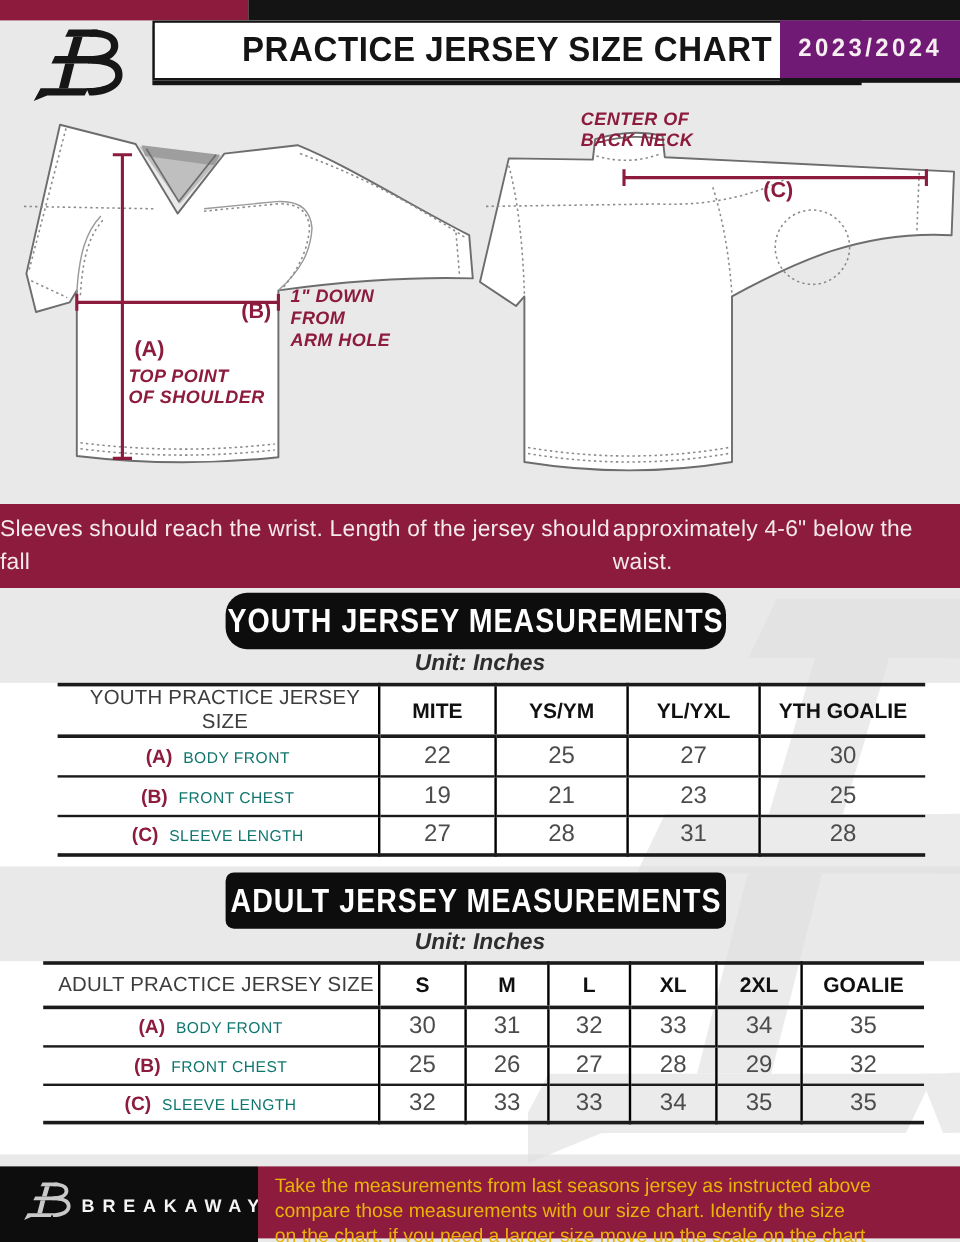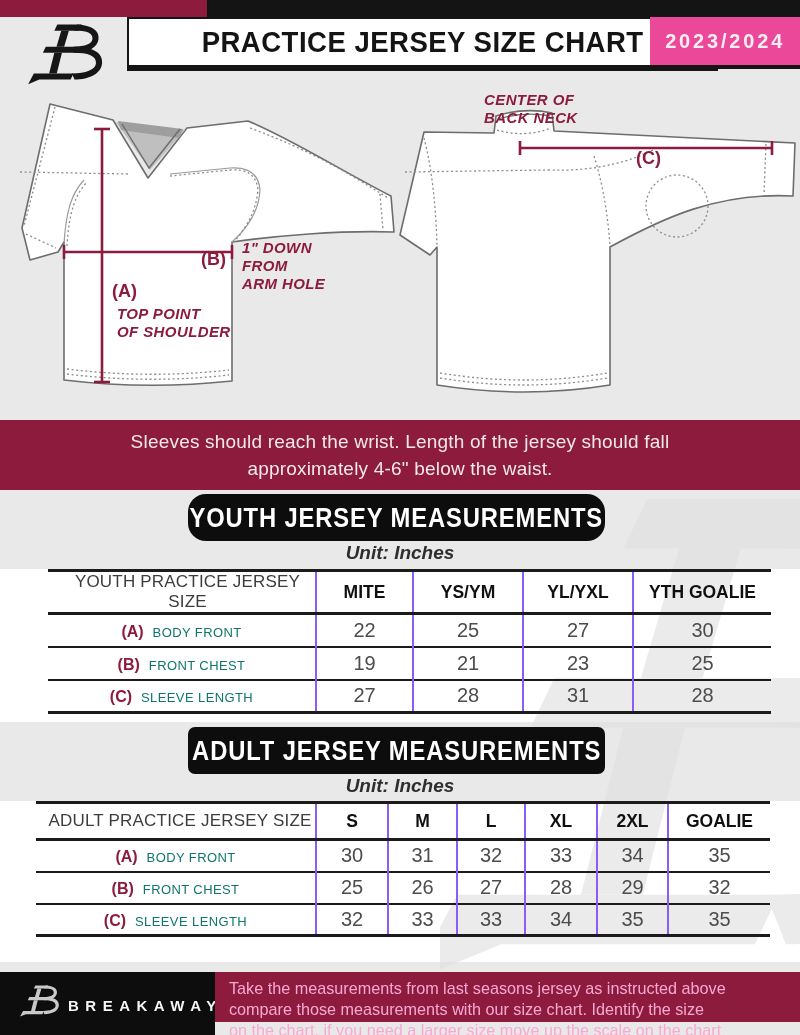--- a/index.html
+++ b/index.html
@@ -9,36 +9,36 @@
 
   
   .strip-maroon{left:0;top:0;width:207px;height:17px;background:#8c1b3d;}
   .strip-black{left:207px;top:0;width:593px;height:17px;background:#141414;}
   .logo-top{left:20px;top:20px;width:100px;height:84px;fill:#161616;}
   .title-box{left:127px;top:17px;width:591px;height:50px;background:#ffffff;
              border:2px solid #151515;box-shadow:0 4px 0 #151515;box-sizing:border-box;
              display:flex;align-items:center;justify-content:center;}
   .title-text{font-size:29px;font-weight:800;color:#141414;letter-spacing:.5px;
               transform:scaleX(.95);white-space:nowrap;}
-  .season-box{left:650px;top:17px;width:150px;height:48px;background:#ec4899;
+  .season-box{left:650px;top:17px;width:150px;height:48px;background:#701a75;
               box-shadow:0 4px 0 #151515;display:flex;align-items:center;justify-content:center;}
   .season-text{font-size:21px;font-weight:700;color:#f7eef1;letter-spacing:3px;
                transform:scaleX(.95);white-space:nowrap;}
 
   
   .jersey{position:absolute;}
   .front-j{left:10px;top:98px;width:385px;height:295px;}
   .back-j{left:398px;top:98px;width:402px;height:305px;}
   .dlabel{position:absolute;color:#8c1b3d;white-space:nowrap;}
   .dkey{font-size:18px;font-weight:800;}
   .dnote{font-style:italic;font-weight:600;font-size:15px;line-height:18px;letter-spacing:.4px;}
 
   
   .banner{left:0;top:420px;width:800px;height:70px;background:#8c1b3d;color:#f3e8ec;
-          display:flex;flex-direction:column;align-items:center;justify-content:center;
+          display:flex;flex-direction:row;align-items:center;justify-content:center;
           font-size:19px;line-height:27px;letter-spacing:.2px;}
 
   
   .white-band{left:0;width:800px;background:#ffffff;}
   .band-youth{top:569px;height:153px;}
   .band-adult{top:801px;height:161px;}
   .watermark{left:440px;top:462px;width:620px;height:680px;fill:#e0e0e0;opacity:.62;}
   .sec-title{left:188px;width:417px;height:47px;background:#0d0d0d;border-radius:7px;
              display:flex;align-items:center;justify-content:center;}
   .sec-title span{color:#ffffff;font-size:28px;font-weight:700;letter-spacing:1px;
@@ -47,36 +47,36 @@
   .unit{left:0;width:800px;text-align:center;font-style:italic;font-weight:600;
         font-size:19px;color:#2e2e2e;}
   .yt-unit{top:542px;} .ad-unit{top:775px;}
 
   
   table.size{border-collapse:collapse;table-layout:fixed;position:absolute;
              border-top:3px solid #1b1b1b;border-bottom:3px solid #1b1b1b;}
   .yt-table{left:48px;top:569px;width:723px;}
   .ad-table{left:36px;top:801px;width:734px;}
   table.size td{padding:0;vertical-align:middle;text-align:center;box-sizing:border-box;}
-  table.size td + td{border-left:2px solid #8b5cf6;}
+  table.size td + td{border-left:2px solid #000000;}
   tr.hrow td{height:37px;border-bottom:3px solid #1b1b1b;font-size:17.5px;font-weight:700;color:#101010;margin-top:33px;}
   tr.drow td{height:33px;border-top:2px solid #1b1b1b;font-size:20px;color:#4c4c4c;}
   .ad-table tr.drow td{height:32px;}
   td.lab{text-align:left;padding-left:24px;}
   tr.hrow td.lab{font-weight:400;color:#3d3d3d;font-size:17px;letter-spacing:.2px;padding-left:12px;}
   .ad-table tr.hrow td.lab{padding-left:9px;}
   .rk{color:#8c1b3d;font-weight:800;font-size:16px;margin-right:9px;}
   .rl{color:#0f766e;font-size:13px;letter-spacing:.4px;}
 
   
   .foot-black{left:0;top:972px;width:215px;height:63px;background:#0d0d0d;}
   .logo-foot{left:20px;top:983px;width:44px;height:44px;fill:#c9c9c9;}
   .brand{left:68px;top:997px;color:#f5f5f5;font-size:15px;font-weight:700;letter-spacing:6.5px;}
-  .foot-maroon{left:215px;top:972px;width:585px;height:50px;background:#8c1b3d;
-               color:#f9a8d4;font-size:16.2px;line-height:21px;padding:6px 0 0 14px;box-sizing:border-box;}
+  .foot-maroon{left:215px;top:972px;width:585px;height:60px;background:#8c1b3d;
+               color:#eab308;font-size:16.2px;line-height:21px;padding:6px 0 0 14px;box-sizing:border-box;}
 </style>
 </head>
 <body>
 
 <svg width="0" height="0" style="position:absolute">
   <defs>
     <g id="logo-b" transform="skewX(-6)">
       <path d="M34,6 L66,6 L63,14 L31,14 Z"></path>
       <path d="M60,6 C80,7 90,14 90,25 C90,36 78,43 62,43 L58,35 C74,35 82,31 82,25 C82,16 72,14 57,14 Z"></path>
       <path d="M22,35 L64,35 L61,43 L19,43 Z"></path>
@@ -144,21 +144,21 @@
       <path d="M368,46 L366,96"></path>
     </g>
     <g stroke="#8c1b3d" stroke-width="2.6" fill="none">
       <path d="M122,50 L374,50"></path>
         <path d="M122,43 L122,57"></path>
         <path d="M374,43 L374,57"></path>
     </g>
   </svg>
 
   <div class="dlabel dkey" style="left:112px;top:281px;">(A)</div>
-  <div class="dlabel dnote" style="left:117px;top:305px;">
+  <div class="dlabel dnote" style="left:107px;top:305px;">
     <div>TOP POINT</div>
     <div>OF SHOULDER</div>
   </div>
   <div class="dlabel dkey" style="left:201px;top:249px;">(B)</div>
   <div class="dlabel dnote" style="left:242px;top:239px;">
     <div>1" DOWN</div>
     <div>FROM</div>
     <div>ARM HOLE</div>
   </div>
   <div class="dlabel dnote" style="left:484px;top:91px;">

